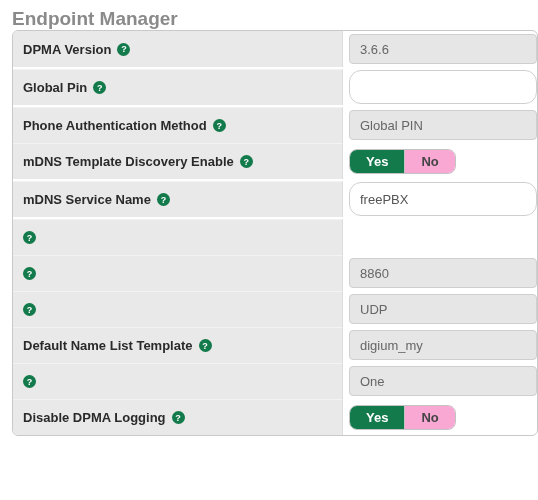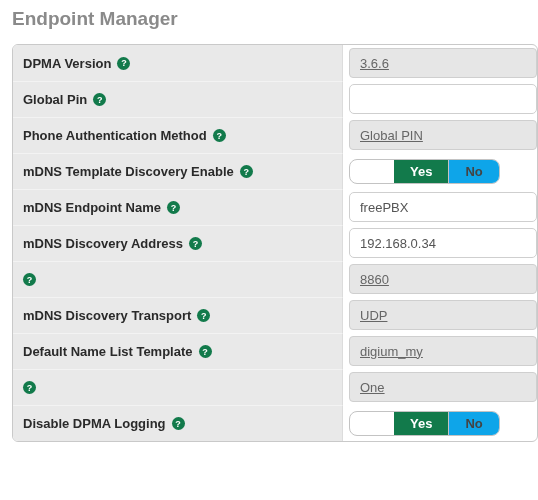--- a/index.html
+++ b/index.html
@@ -6,21 +6,21 @@
     body {
       font-family: -apple-system, BlinkMacSystemFont, "Segoe UI", Arial, sans-serif;
       background: #fff;
       width: 538px;
       padding: 8px 0 0 12px;
     }
     .page-title {
       font-size: 19px;
       font-weight: 700;
       color: #8a8a8a;
-      margin-bottom: 14px;
+      margin-bottom: 0;
     }
     .panel {
       border: 1px solid #c9c9c9;
       border-radius: 6px;
       overflow: hidden;
     }
     .panel-header {
       font-size: 17px;
       font-weight: 700;
       color: #6b6b6b;
@@ -69,56 +69,54 @@
       flex: 1;
       padding: 3px 0 3px 6px;
       display: flex;
       align-items: center;
       min-height: 36px;
     }
     .text-input {
       width: 100%;
       height: 30px;
       border: 1px solid #cfcfcf;
-      border-radius: 5px;
-      padding: 4px 10px;
+      border-radius: 12px;
+      padding: 16px 10px;
       font-size: 13px;
       color: #555;
       background: #fff;
     }
     .select-disabled {
       width: 100%;
       height: 30px;
       border: 1px solid #cfcfcf;
       border-radius: 4px;
       padding: 0 10px;
       font-size: 13px;
       color: #666;
       background: #e6e6e6;
       display: flex;
       align-items: center;
       position: relative;
-      text-decoration: underline;
     }
     .toggle-group {
       display: inline-flex;
       border: 1px solid #c3c3c3;
       border-radius: 8px;
       overflow: hidden;
       height: 25px;
-      padding-left: 44px;
     }
     .toggle-btn {
       border: none;
       padding: 0 16px;
       font-size: 13px;
       font-weight: 600;
       height: 100%;
       cursor: pointer;
-      background: #0ea5e9;
+      background: #f9a8d4;
       color: #444;
       display: flex;
       align-items: center;
     }
     .toggle-btn.active {
       background: #127a4b;
       color: #fff;
     }
     .toggle-btn:not(:last-child) {
       border-right: 1px solid #c3c3c3;
@@ -172,49 +170,44 @@
         </div>
         <div class="setting-control-cell">
           <div class="toggle-group">
             <button class="toggle-btn active">Yes</button>
             <button class="toggle-btn">No</button>
           </div>
         </div>
       </div>
       <div class="setting-row">
         <div class="setting-label-cell">
-          <span class="setting-label">mDNS Endpoint Name</span>
+          <span class="setting-label">mDNS Service Name</span>
           <span class="help-icon">?</span>
         </div>
         <div class="setting-control-cell">
           <input type="text" class="text-input" value="freePBX" style="">
         </div>
       </div>
       <div class="setting-row">
         <div class="setting-label-cell">
-          <span class="setting-label">mDNS Discovery Address</span>
-          <span class="help-icon">?</span>
-        </div>
-        <div class="setting-control-cell">
-          <input type="text" class="text-input" value="192.168.0.34" style="">
+          <span class="help-icon">?</span>
         </div>
       </div>
       <div class="setting-row">
         <div class="setting-label-cell">
           <span class="help-icon">?</span>
         </div>
         <div class="setting-control-cell">
           <div class="select-disabled">
             <span>8860</span>
           </div>
         </div>
       </div>
       <div class="setting-row">
         <div class="setting-label-cell">
-          <span class="setting-label">mDNS Discovery Transport</span>
           <span class="help-icon">?</span>
         </div>
         <div class="setting-control-cell">
           <div class="select-disabled">
             <span>UDP</span>
           </div>
         </div>
       </div>
       <div class="setting-row">
         <div class="setting-label-cell">

